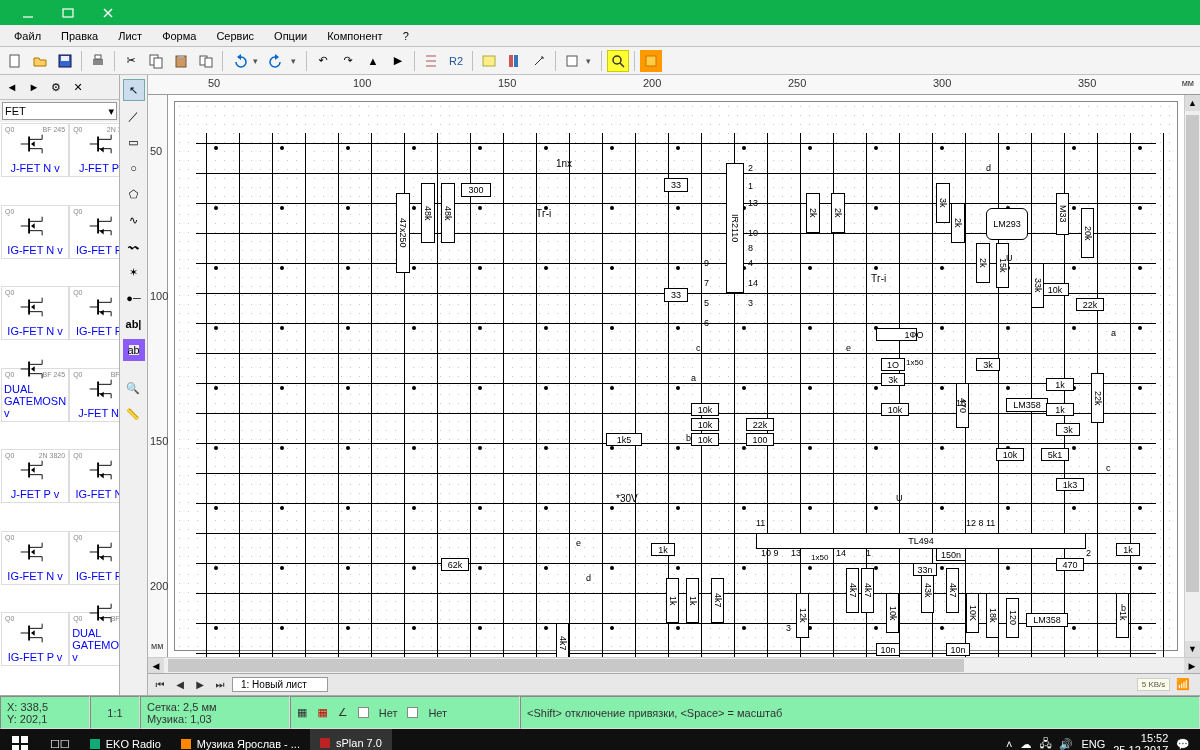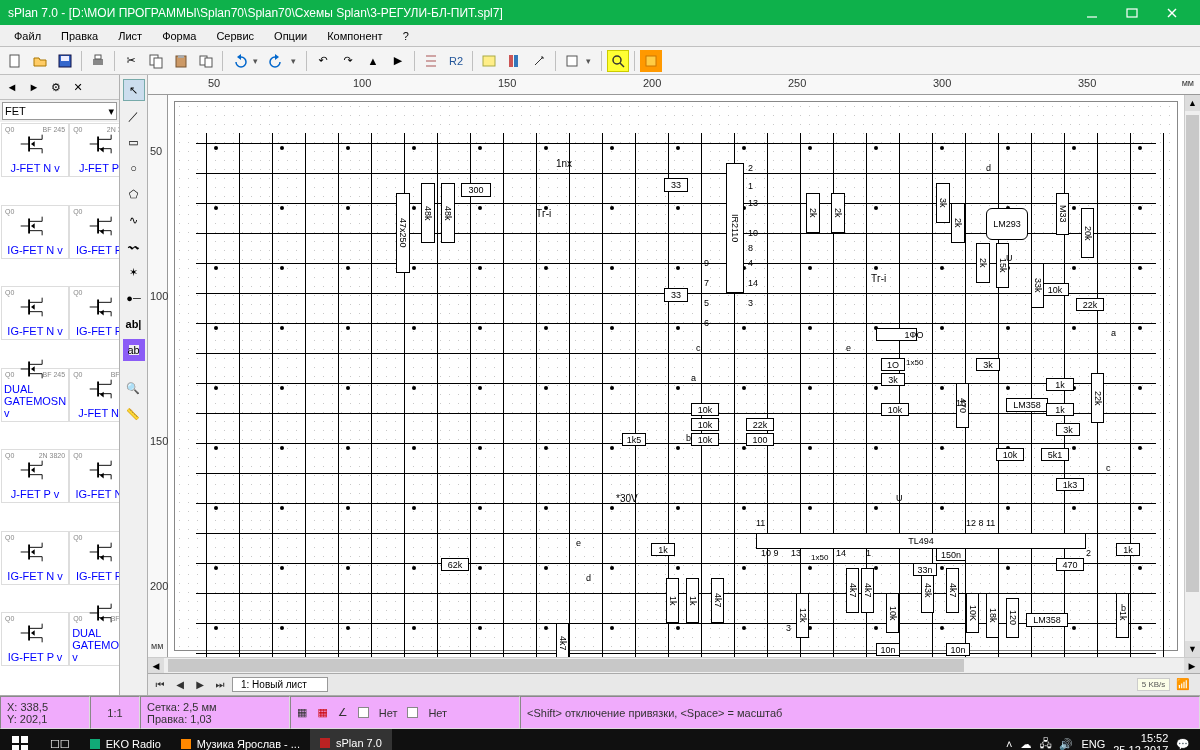--- a/index.html
+++ b/index.html
@@ -50,21 +50,21 @@
   .schem .wire { position:absolute; background:#000; }
   .schem .wh { height:1px; }
   .schem .wv { width:1px; }
   .schem .dot { position:absolute; width:4px; height:4px; background:#000; border-radius:50%; transform:translate(-2px,-2px); }
   .schem .txt { position:absolute; font-size:10px; color:#000; }
 
   .sheet-tab { height:22px; background:#e8e8e8; border-top:1px solid #aaa; display:flex; align-items:center; padding:0 4px; gap:4px; }
   .sheet-tab .tab { background:#fff; border:1px solid #999; padding:1px 20px 1px 8px; font-size:10px; }
   .sheet-tab .navbtn { width:16px; height:16px; display:flex; align-items:center; justify-content:center; font-size:10px; color:#333; }
 
-  .statusbar { height:34px; background:#f0abfc; border-top:1px solid #aaa; display:flex; font-size:10px; color:#333; }
+  .statusbar { height:34px; background:#86efac; border-top:1px solid #aaa; display:flex; font-size:10px; color:#333; }
   .statusbar .cell { border:1px inset #ddd; padding:2px 6px; display:flex; flex-direction:column; justify-content:center; }
   .statusbar .row { display:flex; gap:10px; align-items:center; }
   .chk { width:11px; height:11px; border:1px solid #888; background:#fff; display:inline-block; }
 
   .taskbar { height:30px; background:#101010; display:flex; align-items:center; color:#fff; font-size:11px; }
   .taskbar .start { width:40px; height:30px; display:flex; align-items:center; justify-content:center; }
   .taskbar .tb-item { height:30px; padding:0 10px; display:flex; align-items:center; gap:6px; }
   .taskbar .tb-item.active { background:#333; border-bottom:2px solid #5ad; }
   .taskbar .tray { margin-left:auto; display:flex; align-items:center; gap:8px; padding:0 10px; }
   .taskbar .clock { display:flex; flex-direction:column; align-items:flex-end; font-size:10px; line-height:1.1; }
@@ -77,21 +77,20 @@
   .scrollbar-v .arrow{height:16px;} .scrollbar-h .arrow{width:16px;}
   .scrollbar-v .track{flex:1; position:relative;} .scrollbar-v .thumb{position:absolute; left:1px; right:1px; top:4px; height:90%; background:#c8c8c8;}
   .scrollbar-h { height:16px; background:#efefef; border-top:1px solid #ccc; display:flex;}
   .scrollbar-h .track{flex:1; position:relative;} .scrollbar-h .thumb{position:absolute; top:1px; bottom:1px; left:4px; width:78%; background:#c8c8c8;}
   .sym svg { max-width: 38px; max-height: 28px; }
 </style>
 </head>
 <body>
 
 <div class="titlebar">
-  <span class="title">sPlan 7.0 - [D:\МОИ ПРОГРАММЫ\Splan70\Splan70\Схемы Splan\3-РЕГУЛИ-БЛ-ПИТ.spl7]</span>
   <div class="wbtn">
       <svg viewBox="0 0 12 12">
         <line x1="1" y1="10" x2="11" y2="10" stroke="#fff" stroke-width="1.2"></line>
       </svg>
     </div>
   <div class="wbtn">
       <svg viewBox="0 0 12 12">
         <rect x="1" y="2" width="10" height="8" fill="none" stroke="#fff" stroke-width="1.2"></rect>
       </svg>
     </div>
@@ -723,21 +722,21 @@
             <div class="box" style="left: 810px; top: 325px; width: 28px; height: 13px;">10k</div>
             <div class="box" style="left: 855px; top: 160px; width: 28px; height: 13px;">10k</div>
             <div class="box vert" style="left: 700px; top: 470px; width: 13px; height: 40px;">10k</div>
             <div class="box vert" style="left: 780px; top: 470px; width: 13px; height: 40px;">10K</div>
             <div class="box" style="left: 860px; top: 255px; width: 28px; height: 13px;">1k</div>
             <div class="box" style="left: 860px; top: 280px; width: 28px; height: 13px;">1k</div>
             <div class="box" style="left: 465px; top: 420px; width: 24px; height: 13px;">1k</div>
             <div class="box vert" style="left: 480px; top: 455px; width: 13px; height: 45px;">1k</div>
             <div class="box vert" style="left: 500px; top: 455px; width: 13px; height: 45px;">1k</div>
             <div class="box vert" style="left: 930px; top: 470px; width: 13px; height: 45px;">1k</div>
-            <div class="box" style="left: 436px; top: 310px; width: 24px; height: 13px;">1k5</div>
+            <div class="box" style="left: 420px; top: 310px; width: 36px; height: 13px;">1k5</div>
             <div class="box" style="left: 890px; top: 175px; width: 28px; height: 13px;">22k</div>
             <div class="box" style="left: 560px; top: 310px; width: 28px; height: 13px;">100</div>
             <div class="box" style="left: 695px; top: 235px; width: 24px; height: 13px;">1О</div>
             <div class="box" style="left: 690px; top: 205px; width: 28px; height: 13px; padding-left: 37px;">1ФО</div>
             <div class="box vert" style="left: 610px; top: 470px; width: 13px; height: 45px;">12k</div>
             <div class="box vert" style="left: 810px; top: 120px; width: 13px; height: 45px;">15k</div>
             <div class="box vert" style="left: 800px; top: 470px; width: 13px; height: 45px;">18k</div>
             <div class="box vert" style="left: 895px; top: 85px; width: 13px; height: 50px;">20k</div>
             <div class="box vert" style="left: 845px; top: 140px; width: 13px; height: 45px;">33k</div>
             <div class="box vert" style="left: 735px; top: 445px; width: 13px; height: 45px;">43k</div>
@@ -831,21 +830,21 @@
 </div>
 
 <div class="statusbar">
   <div class="cell" style="width:90px">
     <div><span>X:</span> <span>338,5</span></div>
     <div><span>Y:</span> <span>202,1</span></div>
   </div>
   <div class="cell" style="width:50px;align-items:center">1:1</div>
   <div class="cell" style="width:150px">
     <div><span>Сетка:</span> <span>2,5 мм</span></div>
-    <div><span>Правка:</span> <span>1,03</span></div>
+    <div><span>Музика:</span> <span>1,03</span></div>
   </div>
   <div class="cell" style="width:230px">
     <div class="row">
       <span>▦</span>
       <span style="color:#c00">▦</span>
       <span>∠</span>
       <span class="chk"></span>
         <span>Нет</span>
       <span class="chk"></span>
         <span>Нет</span>

